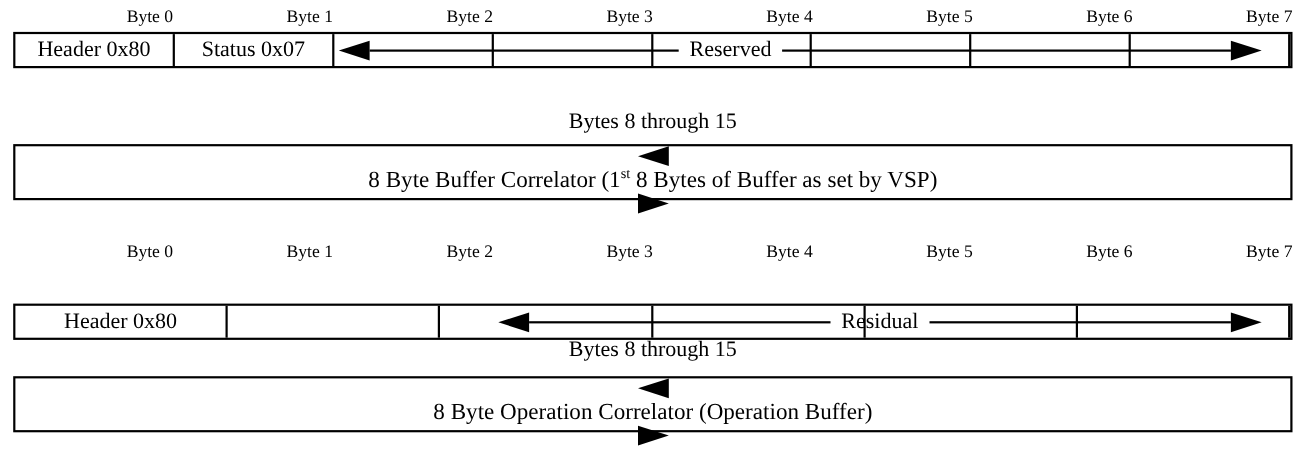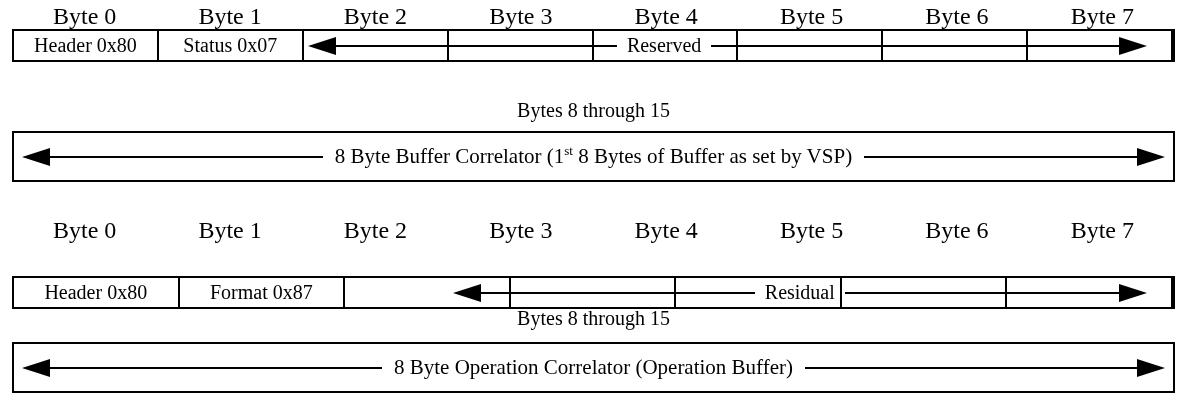--- a/index.html
+++ b/index.html
@@ -11,22 +11,22 @@
     background: #ffffff;
     color: #000000;
     font-family: "Liberation Serif", "DejaVu Serif", serif;
   }
   .block { position: absolute; left: 12px; width: 1163px; }
 
   
   .byte-row { display: flex; }
   .byte-row .byte-label {
     flex: 1;
-    text-align: center;
-    font-size: 24px;
+    text-align: right;
+    font-size: 16px;
     line-height: 24px;
     white-space: nowrap;
   }
   .row-1 { top: 4px; }
   .row-2 { top: 218px; }
 
   
   .byte-table {
     border: 2px solid #000;
     height: 33px;
@@ -86,20 +86,21 @@
   .title-1 { top: 97px; }
   .title-2 { top: 305px; }
 
   
   .correlator-box {
     border: 2px solid #000;
     height: 51px;
     display: flex;
     align-items: center;
     padding: 0 8px;
+    flex-direction: column;
   }
   .box-1 { top: 131px; }
   .box-2 { top: 342px; }
   .correlator-label {
     padding: 0 12px;
     font-size: 21px;
     white-space: nowrap;
   }
   .sup {
     font-size: 13px;
@@ -157,21 +158,20 @@
     <span class="byte-label">Byte 2</span>
     <span class="byte-label">Byte 3</span>
     <span class="byte-label">Byte 4</span>
     <span class="byte-label">Byte 5</span>
     <span class="byte-label">Byte 6</span>
     <span class="byte-label">Byte 7</span>
   </div>
 
   <div class="block byte-table table-2">
     <div class="cell">Header 0x80</div>
-    <div class="cell">Format 0x87</div>
     <div class="cell"></div>
     <div class="cell"></div>
     <div class="cell"></div>
     <div class="cell"></div>
     <div class="cell"></div>
     <div class="span-arrow residual">
       <span class="ah-left"></span>
       <span class="shaft f1"></span>
       <span class="span-label">Residual</span>
       <span class="shaft f1"></span>

